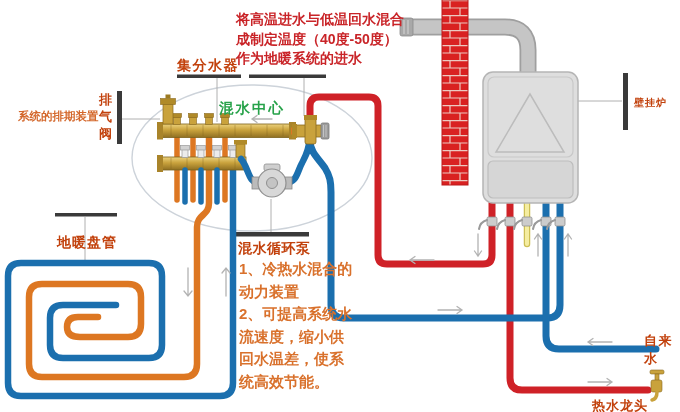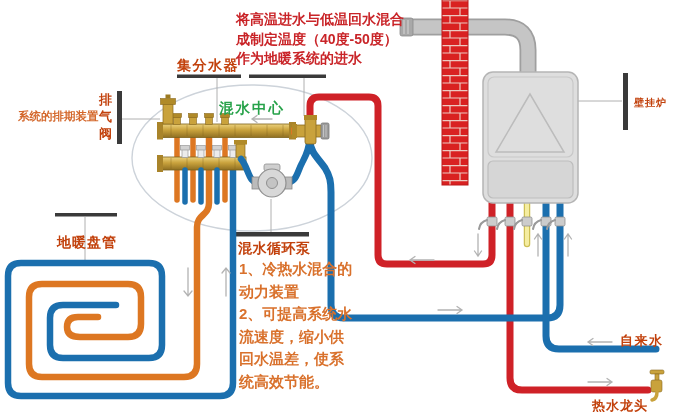--- a/index.html
+++ b/index.html
@@ -7,21 +7,21 @@
          font-family:"Liberation Sans","DejaVu Sans",sans-serif;}
   .stage svg{position:absolute;left:0;top:0;}
   .lbl{position:absolute;font-weight:bold;white-space:pre-line;color:#c2410c;}
   .lbl-manifold{left:177px;top:57px;font-size:14px;letter-spacing:1.5px;}
   .lbl-valve{left:249px;top:57px;font-size:14px;letter-spacing:0.5px;}
   .lbl-center{left:219px;top:99px;font-size:14.5px;letter-spacing:2px;color:#27a24a;}
   .lbl-airvent{left:99px;top:91px;font-size:13px;line-height:1.32;letter-spacing:0;}
   .lbl-coil{left:57px;top:196px;font-size:14px;letter-spacing:1px;margin-top:38px;}
   .lbl-pump{left:238px;top:240px;font-size:14px;letter-spacing:0.5px;text-align:right;}
   .lbl-boiler{left:634px;top:96px;font-size:10px;letter-spacing:1px;}
-  .lbl-tapwater{left:620px;top:332px;font-size:13px;letter-spacing:1.5px;}
+  .lbl-tapwater{left:644px;top:332px;font-size:13px;letter-spacing:1.5px;}
   .lbl-hottap{left:592px;top:397px;font-size:13px;letter-spacing:1px;}
   .note{position:absolute;font-weight:bold;white-space:pre-line;}
   .note-manifold{left:100px;top:26px;font-size:11.5px;line-height:1.4;color:#d4682c;}
   .note-valve{left:236px;top:10px;font-size:14px;line-height:1.4;color:#c92428;}
   .note-drain{left:18px;top:109px;font-size:11.5px;color:#d4682c;}
   .note-pump{left:239px;top:258px;font-size:15px;line-height:1.5;color:#d9712c;}
 </style>
 </head>
 <body>
 

